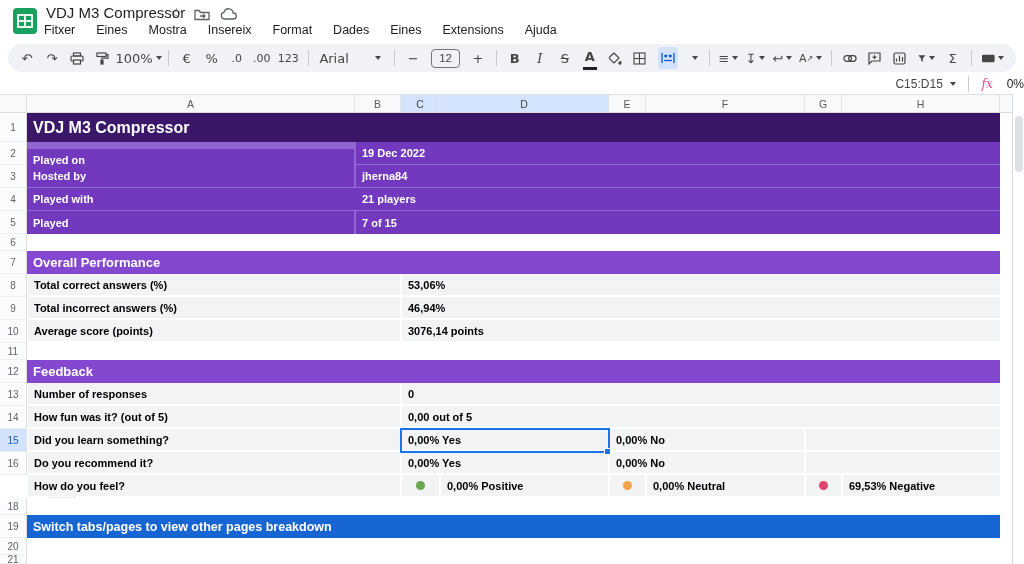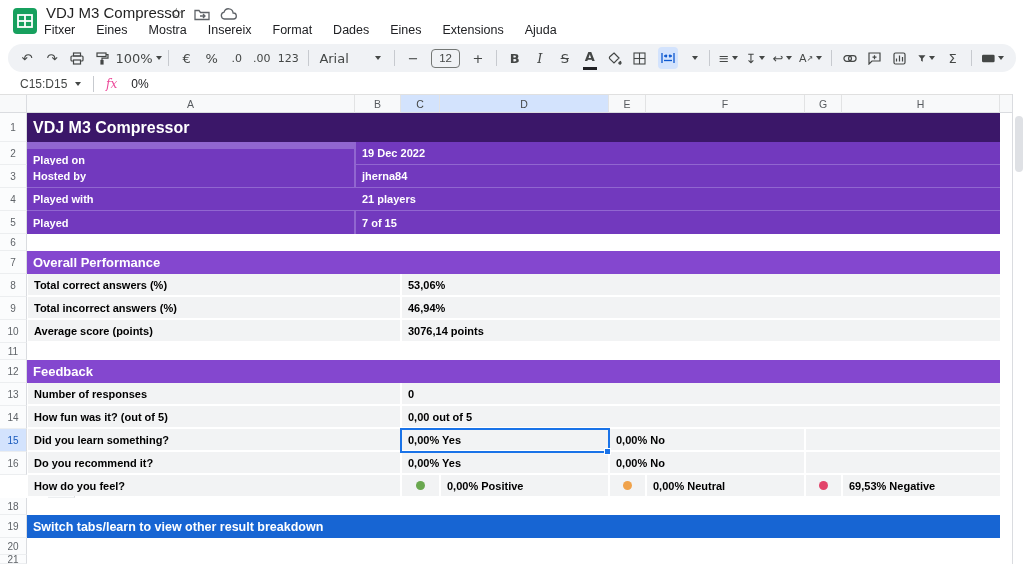--- a/index.html
+++ b/index.html
@@ -22,21 +22,21 @@
   .tdiv{width:1px;height:16px;background:#c7cacf;}
   .sizebox{border:1px solid #747775;border-radius:4px;padding:0 7px;height:17px;display:flex;
            align-items:center;font-size:11.5px;background:#f0f2f5;}
   .hl{background:#d3e3fd;border-radius:4px;padding:1px 3px;}
   .bold-b{font-weight:bold;}
   .ital-i{font-family:"DejaVu Serif",serif;font-style:italic;}
   .strike-s{text-decoration:line-through;}
   .colorA{font-weight:bold;border-bottom:3px solid #202124;line-height:11px;}
   
   .fbar{left:0;top:74px;width:1024px;height:21px;background:#fff;border-bottom:1px solid #e0e0e0;
-        display:flex;align-items:center;font-size:12px;color:#444746;}
+        display:flex;align-items:center;font-size:12px;color:#444746;justify-content:flex-end;}
   .fx{font-family:"DejaVu Serif",serif;font-style:italic;color:#ec4899;font-size:12px;}
   
   .ch{top:95px;height:18px;background:#f8f9fa;border-right:1px solid #e2e3e4;border-bottom:1px solid #dadce0;
       font-size:10.5px;color:#575b5f;display:flex;align-items:center;justify-content:center;}
   .ch.sel{background:#d3e3fd;color:#444746;}
   .rh{left:0;width:27px;background:#fbfcfd;border-right:1px solid #dadce0;border-bottom:1px solid #eceef0;
       font-size:10px;color:#5f6368;display:flex;align-items:center;justify-content:center;}
   .rh.sel{background:#d3e3fd;color:#185abc;}
   
   .cell{display:flex;align-items:center;font-weight:bold;font-size:11px;padding-left:6px;overflow:hidden;white-space:nowrap;}
@@ -294,21 +294,21 @@
   <div class="abs cell gray" style="left:441px;top:475px;width:167px;height:21px;">0,00% Positive</div>
   <div class="abs gray dotcell" style="position:absolute;left:610px;top:475px;width:35px;height:21px;">
     <span class="dot" style="background:#f0a24b;"></span>
     </div>
   <div class="abs cell gray" style="left:647px;top:475px;width:157px;height:21px;">0,00% Neutral</div>
   <div class="abs gray dotcell" style="position:absolute;left:806px;top:475px;width:35px;height:21px;">
     <span class="dot" style="background:#e2446a;"></span>
     </div>
   <div class="abs cell gray" style="left:843px;top:475px;width:157px;height:21px;">69,53% Negative</div>
 
-  <div class="abs cell" style="left:27px;top:515px;width:973px;height:23px;background:#1765d3;color:#fff;font-size:12.5px;">Switch tabs/learn to view other result breakdown</div>
+  <div class="abs cell" style="left:27px;top:515px;width:973px;height:23px;background:#1765d3;color:#fff;font-size:12.5px;">Switch tabs/pages to view other pages breakdown</div>
 
   <div class="abs selbox" style="left:400px;top:428px;width:210px;height:25px;"></div>
   <div class="abs fill-handle" style="left:604px;top:448px;"></div>
 
   <div class="abs" style="left:1012px;top:94px;width:12px;height:470px;background:#fff;border-left:1px solid #dadce0;">
     <div class="abs" style="left:2px;top:22px;width:8px;height:56px;background:#dfe1e5;border-radius:4px;"></div>
   </div>
 
 </div>
 

